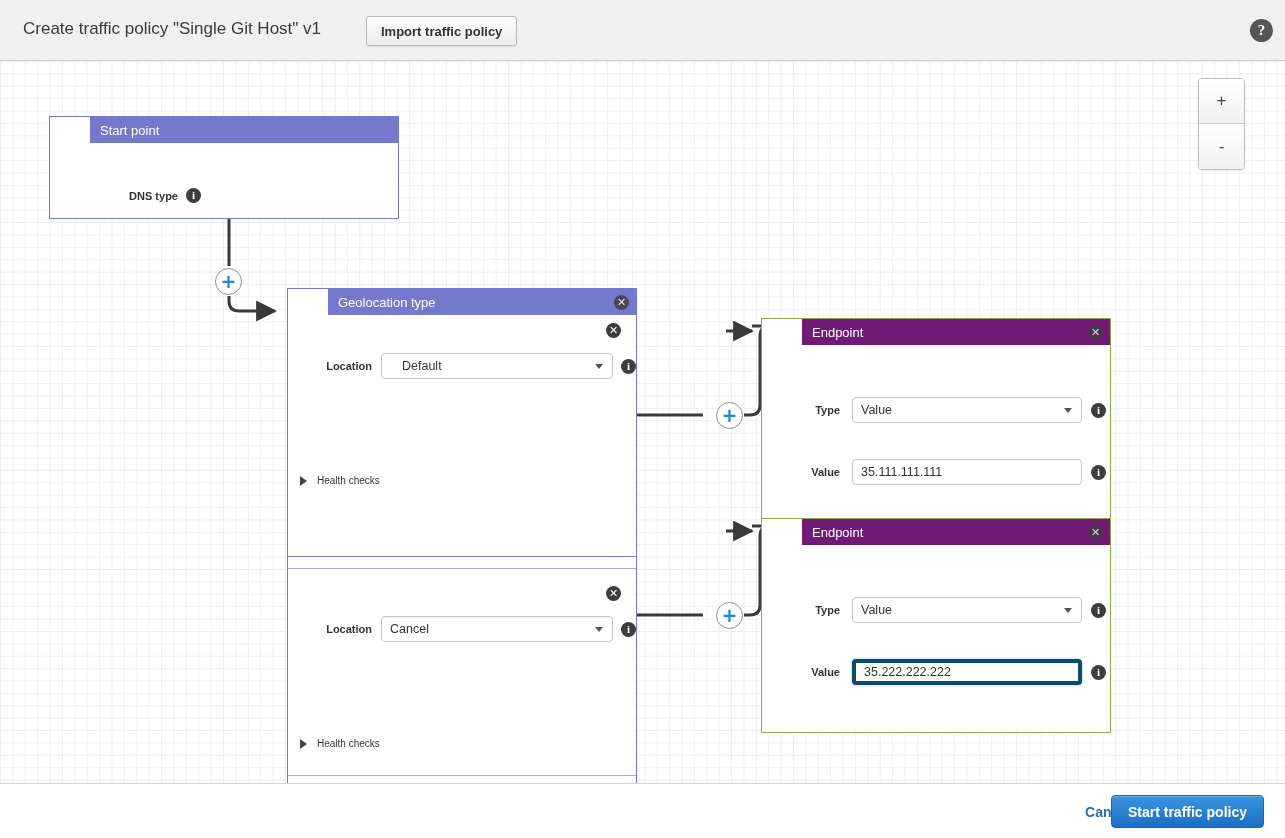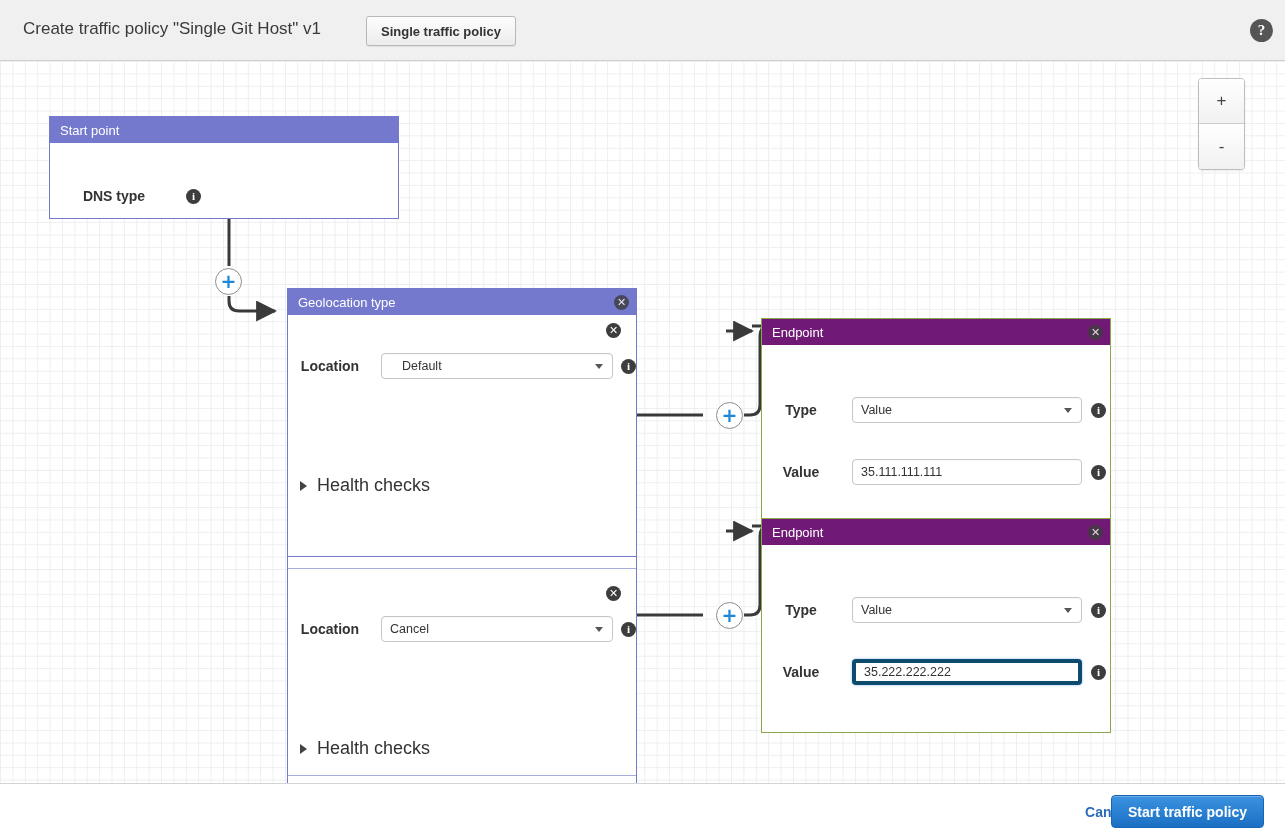--- a/index.html
+++ b/index.html
@@ -68,33 +68,34 @@
     background: linear-gradient(to bottom, #ffffff 0%, #f1f1f1 100%);
   }
   #zoom-in { border-bottom: 1px solid #cdcdcd; }
 
   
   .card { position: absolute; background: #fff; }
   .card-head {
     height: 26px; display: flex; align-items: center;
     padding: 0 10px; color: #fff; font-size: 13px;
     position: relative;
+    margin-left: 40px;
   }
   .card-body { position: relative; }
 
   .purple-card { border: 1px solid #7579ce; }
   .purple-card > .card-head { background: #7579ce; }
   .green-card { border: 1px solid #8ba84c; }
   .green-card > .card-head { background: #701a75; }
 
   
   .field-row { position: absolute; display: flex; align-items: center; }
   .field-label {
-    font-size: 14px; font-weight: bold; color: #333;
-    text-align: center; white-space: nowrap;
+    font-size: 11px; font-weight: bold; color: #333;
+    text-align: right; white-space: nowrap;
   }
   .select-box, .text-box {
     height: 26px; background: #fff;
     border: 1px solid #c6c6c6; border-radius: 4px;
     font-size: 12.5px; color: #333;
     display: flex; align-items: center;
     padding: 0 8px; position: relative;
     box-shadow: 0 1px 1px rgba(0,0,0,0.03) inset;
   }
   .select-box::after {
@@ -118,21 +119,21 @@
     font-family: "DejaVu Sans", sans-serif;
   }
   .icon-circle.info { font-family: "Liberation Serif", serif; font-size: 11px; }
   .head-close {
     position: absolute; right: 7px; top: 50%; margin-top: -7px;
     background: #3d3d3d; opacity: .82;
   }
 
   .disclosure {
     position: absolute; display: flex; align-items: center;
-    font-size: 18px; color: #333; cursor: pointer;
+    font-size: 10px; color: #333; cursor: pointer;
   }
   .disclosure .tri {
     width: 0; height: 0; margin-right: 10px;
     border-top: 5px solid transparent;
     border-bottom: 5px solid transparent;
     border-left: 7px solid #444;
   }
 
   .section-divider {
     position: absolute; left: 0; right: 0; height: 0;
@@ -175,21 +176,21 @@
     color: #fff; font-size: 14px; font-weight: bold;
     cursor: pointer; white-space: nowrap;
     box-shadow: 0 1px 0 rgba(255,255,255,0.25) inset;
   }
 </style>
 </head>
 <body>
 
 <div id="header">
   <div id="header-title">Create traffic policy "Single Git Host" v1</div>
-  <div id="import-btn">Single traffic policy</div>
+  <div id="import-btn">Import traffic policy</div>
   <div id="help-icon">?</div>
 </div>
 
 <div id="canvas">
 
   <div id="zoom-controls">
     <div class="zoom-btn" id="zoom-in">+</div>
     <div class="zoom-btn" id="zoom-out">-</div>
   </div>
 

